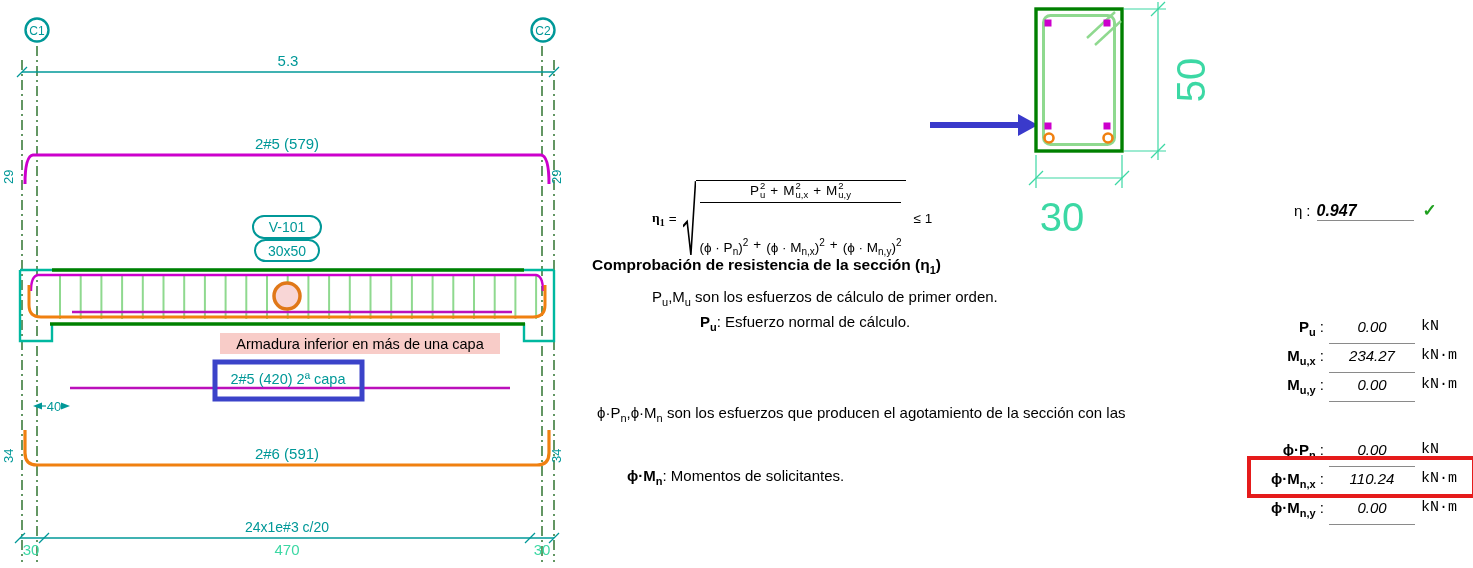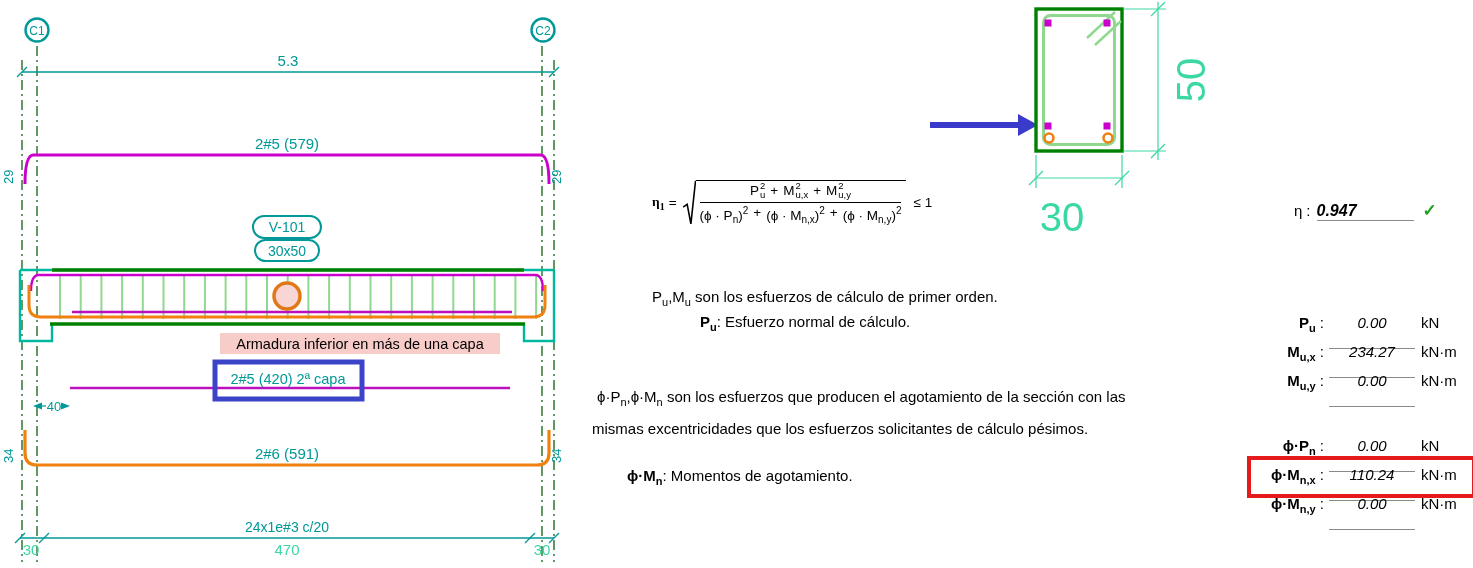--- a/index.html
+++ b/index.html
@@ -19,43 +19,43 @@
   .formula { position:absolute; display:flex; align-items:center; font-size:13.5px; white-space:nowrap; }
   .f-lhs { font-weight:bold; margin-right:4px;font-family:Liberation Serif, serif; }
   .f-lhs sub { font-size:10px; }
   .f-eq { margin-right:6px; }
   .radical { position:relative; padding-left:13px; }
   .rad-hook { position:absolute; left:0; top:0; width:13px; height:100%; }
   .rad-body { display:block; border-top:1.6px solid #000; padding:2px 5px 0 4px; }
   .frac { display:flex; flex-direction:column; align-items:center; }
   .num { display:flex; align-items:flex-start; justify-content:center; align-self:stretch;
          border-bottom:1.4px solid #000; padding:0 10px 2px; }
-  .den { display:flex; align-items:flex-start; padding-top:2px; }
+  .den { display:flex; align-items:flex-start; padding-top:2px;margin-top:32px; }
   .den sub { font-size:10px; }
   .den sup { font-size:10px; }
   .ss { display:inline-flex; flex-direction:column; align-items:flex-start;
         font-size:9.5px; line-height:8.5px; margin-left:1px; transform:translateY(-1px); }
   .op { margin:0 5px; }
   .f-cmp { margin-left:7px; }
 
   
   .eta-row { position:absolute; display:flex; align-items:baseline; font-size:15px; }
   .eta-line { display:inline-block; width:97px; border-bottom:1.3px solid #8a8a8a;
               text-align:left; margin-left:6px; }
   .eta-val { font-style:italic; font-weight:bold; font-size:16px; }
   .eta-check { color:#1FA01F; font-weight:bold; font-size:17px; margin-left:9px; }
 
   
   .vrow { position:absolute; left:1247px; width:168px; display:flex; align-items:baseline;
-          justify-content:flex-end; font-size:15px; line-height:17px; white-space:nowrap; }
+          justify-content:flex-end; font-size:15px; line-height:25px; white-space:nowrap; }
   .vlabel { font-weight:bold; text-align:right; }
   .vlabel sub { font-size:11px; font-weight:bold; }
   .vline { flex:0 0 86px; text-align:center; border-bottom:1.3px solid #8a8a8a;
-           font-style:italic; margin-left:5px; padding-bottom:17px; }
-  .vunit { position:absolute; left:174px; top:0; font-style:normal; }
+           font-style:italic; margin-left:5px; padding-bottom:4px; }
+  .vunit { position:absolute; left:174px; top:0; font-style:normal;font-family:Liberation Mono, monospace; }
   .redbox { position:absolute; left:1247px; top:456px; width:221px; height:34px;
             border:4px solid #E51B1B; }
 </style>
 </head>
 <body>
 
 <div id="canvas">
 
   <svg class="abs" style="left:0;top:0" width="600" height="568" viewBox="0 0 600 568">
 
@@ -261,36 +261,36 @@
     <span class="f-cmp">≤ 1</span>
   </div>
 
   <div class="eta-row" style="left:1294px;top:200px">
     <span>η</span>
     <span style="margin-left:4px">:</span>
     <span class="eta-line"><span class="eta-val">0.947</span></span>
     <span class="eta-check">✓</span>
   </div>
 
+  <div class="heading" style="left:592px;top:256px">
+    <span>Comprobación de resistencia de la sección (</span><span>η</span><sub>1</sub><span>)</span>
+  </div>
 
   <div class="tline" style="left:700px;top:313px">
     <span class="defsym"><span>P</span><sub>u</sub></span><span>: Esfuerzo normal de cálculo.</span>
   </div>
   <div class="tline" style="left:652px;top:288px">
     <span>P</span><sub>u</sub><span>,M</span><sub>u</sub><span> son los esfuerzos de cálculo de primer orden.</span>
   </div>
 
-  <div class="tline" style="left:597px;top:388px">
+  <div class="tline" style="left:597px;top:404px">
     <span>ϕ·P</span><sub>n</sub><span>,ϕ·M</span><sub>n</sub><span> son los esfuerzos que producen el agotamiento de la sección con las</span>
   </div>
-  <div class="tline" style="left:592px;top:420px">
-    <span>mismas excentricidades que los esfuerzos solicitantes de cálculo pésimos.</span>
-  </div>
   <div class="tline" style="left:627px;top:467px">
-    <span class="defsym"><span>ϕ·M</span><sub>n</sub></span><span>: Momentos de agotamiento.</span>
+    <span class="defsym"><span>ϕ·M</span><sub>n</sub></span><span>: Momentos de solicitantes.</span>
   </div>
 
   <div class="vrow" style="top:314px">
     <span class="vlabel"><span>P</span><sub>u</sub> <span style="font-weight:normal">:</span></span>
     <span class="vline">0.00</span>
     <span class="vunit">kN</span>
   </div>
   <div class="vrow" style="top:343px">
     <span class="vlabel"><span>M</span><sub>u,x</sub> <span style="font-weight:normal">:</span></span>
     <span class="vline">234.27</span>

